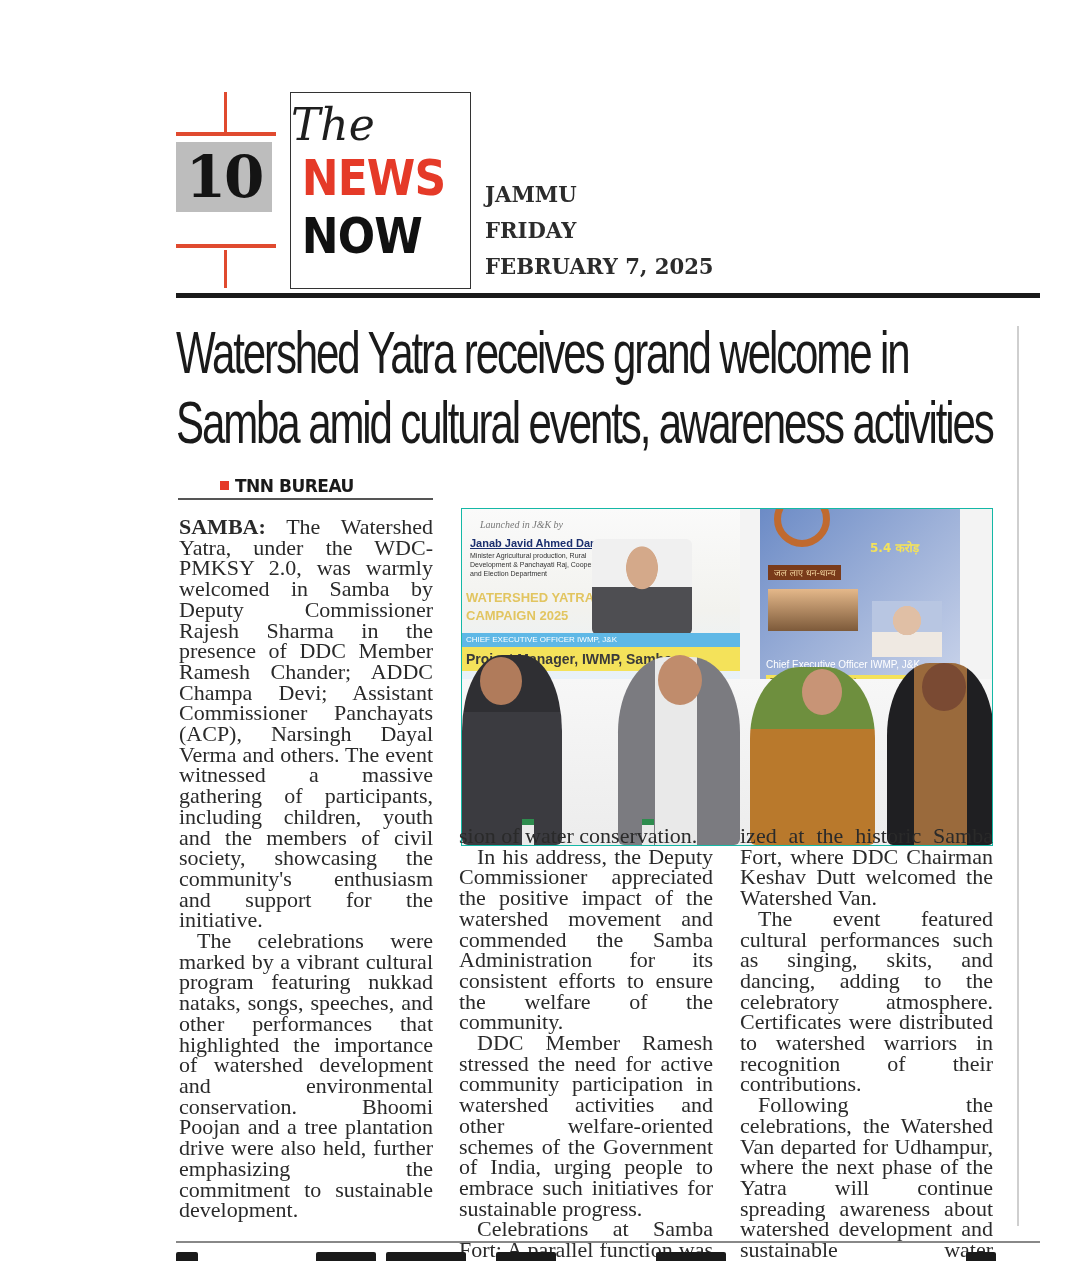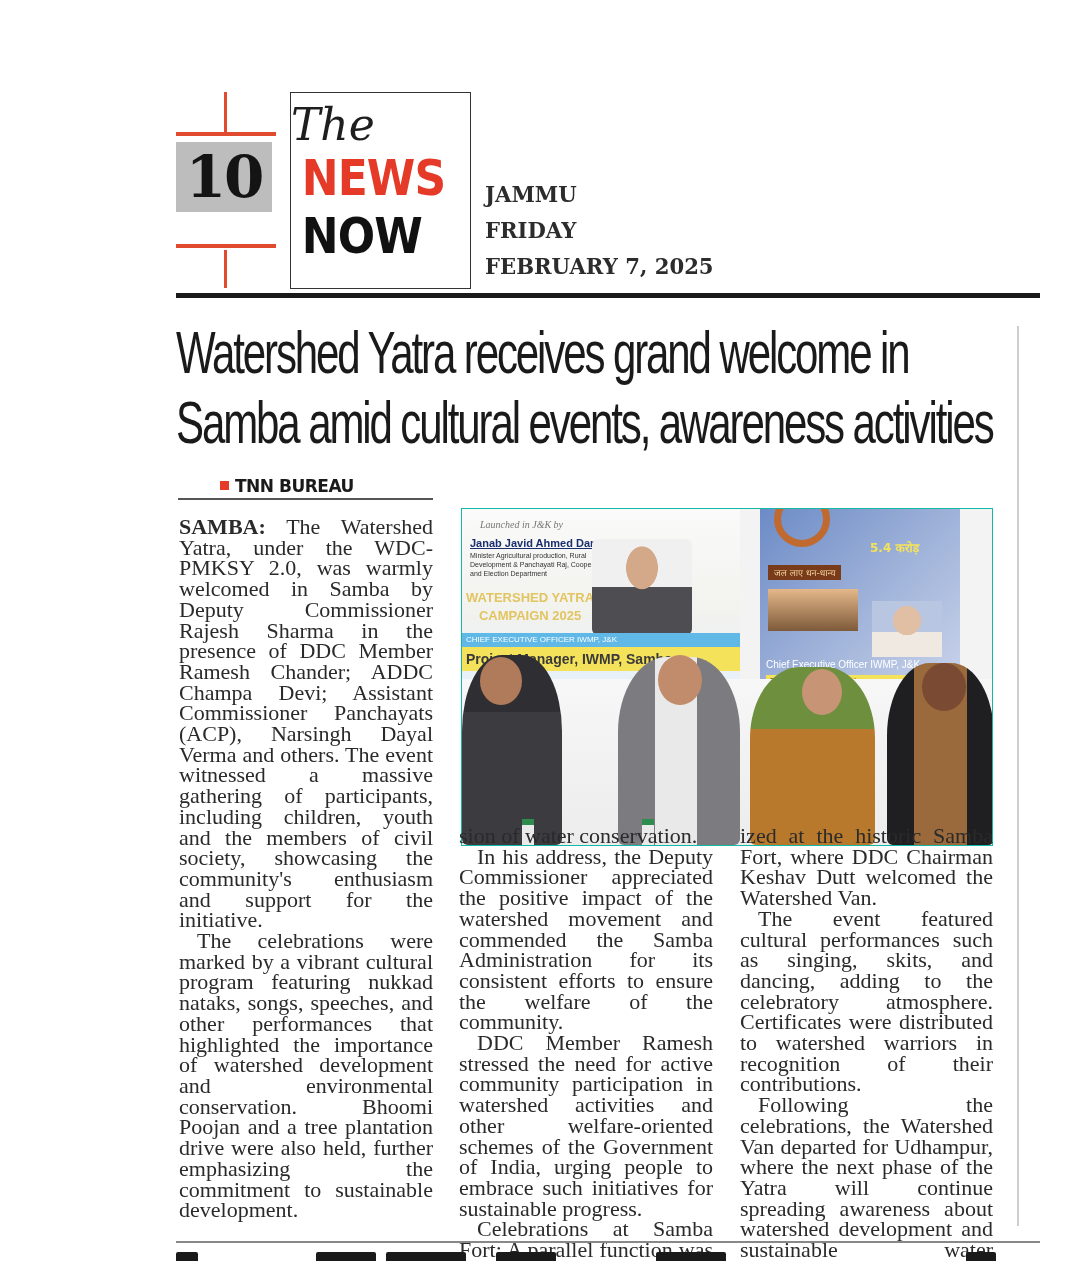--- a/index.html
+++ b/index.html
@@ -45,21 +45,21 @@
   .col2 { left: 459px; top: 826px; width: 254px; }
   .col3 { left: 740px; top: 826px; width: 253px; }
   .dateline-lead { font-weight: bold; }
 
   
   .photo { position: absolute; left: 461px; top: 476px; width: 532px; height: 338px; background: #f3f3f3; overflow: hidden; border: 1px solid #14b8a6; margin-top: 32px; }
   .banner-left { position: absolute; left: 0; top: 0; width: 278px; height: 170px; background: linear-gradient(#fafafa 0%, #f2f2ee 60%, #e8f1f8 100%); }
   .banner-left .bl-line1 { position: absolute; left: 18px; top: 10px; font-family: "Liberation Serif", serif; font-style: italic; font-size: 10px; color: #777; }
   .banner-left .bl-name { position: absolute; left: 8px; top: 28px; font-family: "Liberation Sans", sans-serif; font-weight: bold; font-size: 11px; color: #1b2f6e; text-decoration: underline; }
   .banner-left .bl-sub { position: absolute; left: 8px; top: 42px; font-family: "Liberation Sans", sans-serif; font-size: 7px; line-height: 9px; color: #333; width: 140px; }
-  .banner-left .bl-yatra { position: absolute; left: 4px; top: 80px; font-family: "Liberation Sans", sans-serif; font-weight: bold; font-size: 13px; line-height: 18px; color: #e2c560; text-align: center; }
+  .banner-left .bl-yatra { position: absolute; left: 4px; top: 80px; font-family: "Liberation Sans", sans-serif; font-weight: bold; font-size: 13px; line-height: 18px; color: #e2c560; }
   .banner-left .bl-ceo { position: absolute; left: 0; top: 124px; width: 278px; height: 14px; background: #5fb8e6; font-family: "Liberation Sans", sans-serif; font-size: 8px; color: #fff; padding-left: 4px; line-height: 14px; }
   .banner-left .bl-pm { position: absolute; left: 0; top: 138px; width: 278px; height: 24px; background: #f4e25a; font-family: "Liberation Sans", sans-serif; font-size: 14px; color: #3a3a3a; font-weight: bold; padding-left: 4px; line-height: 24px; }
   .banner-left .portrait { position: absolute; left: 130px; top: 30px; width: 100px; height: 96px; background: radial-gradient(ellipse at 50% 30%, #d4a98a 0 22%, transparent 23%), linear-gradient(#f0f0f0 0 50%, #4e4e52 50%); border-radius: 6px; }
 
   .banner-right { position: absolute; left: 298px; top: 0; width: 200px; height: 175px; background: linear-gradient(135deg, #6c8bc6, #9cb0d8 50%, #c9d3ea); }
   .banner-right .br-ring { position: absolute; left: 14px; top: -18px; width: 56px; height: 56px; border: 7px solid #c06a2f; border-radius: 50%; }
   .banner-right .br-tag { position: absolute; left: 8px; top: 56px; background: #7a3b1a; color: #f5d7a0; font-size: 9px; padding: 1px 6px; font-family: "DejaVu Sans", sans-serif; }
   .banner-right .br-crore { position: absolute; left: 110px; top: 30px; color: #f4e25a; font-family: "DejaVu Sans", sans-serif; font-weight: bold; font-size: 12px; }
   .banner-right .br-land { position: absolute; left: 8px; top: 80px; width: 90px; height: 42px; background: linear-gradient(#e4b88a, #7d5a3a); }
   .banner-right .br-ceo { position: absolute; left: 6px; top: 150px; color: #fff; font-family: "Liberation Sans", sans-serif; font-size: 10px; }

